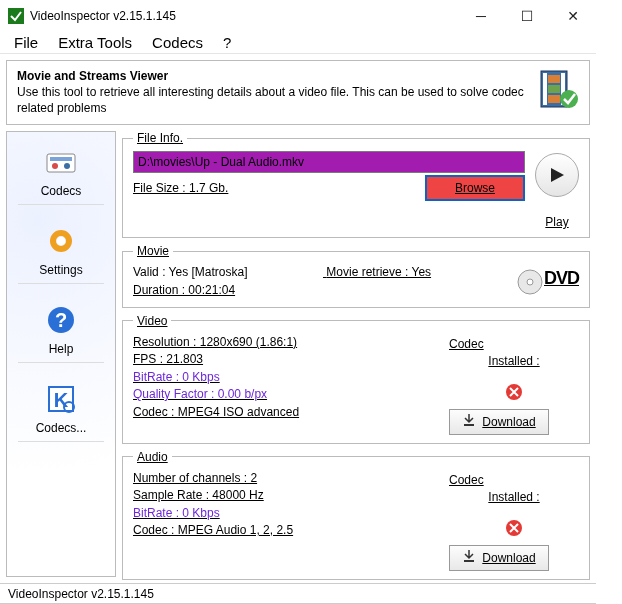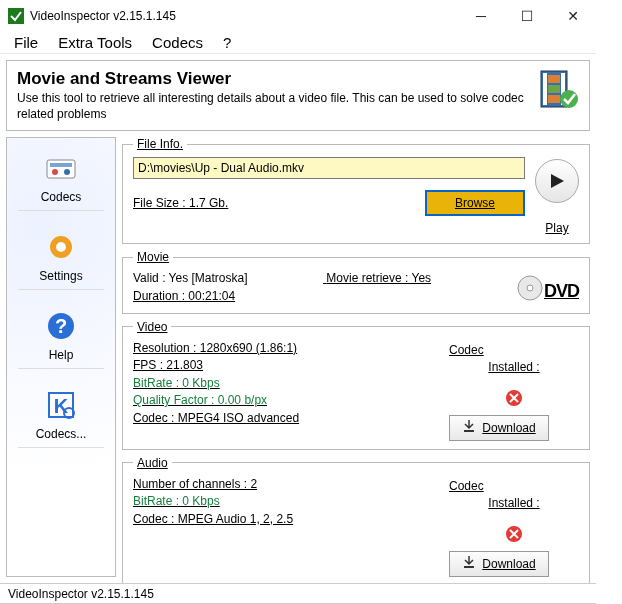--- a/index.html
+++ b/index.html
@@ -7,50 +7,50 @@
   .window { width: 596px; height: 604px; display: flex; flex-direction: column; border-bottom: 1px solid #ccc; }
   .titlebar { height: 32px; display: flex; align-items: center; padding: 0 0 0 8px; }
   .titlebar .app-icon { width: 16px; height: 16px; margin-right: 6px; }
   .titlebar .title { flex: 1; font-size: 12px; }
   .win-controls { display: flex; height: 100%; }
   .win-controls div { width: 46px; display: flex; align-items: center; justify-content: center; font-size: 14px; color: #222; }
   .menubar { height: 22px; display: flex; align-items: center; padding: 0 6px; gap: 4px; border-bottom: 1px solid #e5e5e5; }
   .menubar span { padding: 2px 8px; font-size: 15px; }
   .header-panel { margin: 6px 6px 2px 6px; border: 1px solid #bbb; padding: 8px 10px; display: flex; align-items: flex-start; }
   .header-panel .txt { flex: 1; }
-  .header-panel .txt .ht { font-weight: bold; font-size: 17px; margin-bottom: 2px; }
+  .header-panel .txt .ht { font-weight: bold; font-size: 12px; margin-bottom: 2px; }
   .header-panel .txt .hd { font-size: 12px; line-height: 1.3; }
   .film-icon { margin-left: 10px; flex-shrink: 0; }
   .body-row { flex: 1; display: flex; padding: 4px 6px 6px 6px; gap: 6px; overflow: hidden; }
   .sidebar { width: 110px; border: 1px solid #bbb; background: #fff; display: flex; flex-direction: column; align-items: center; padding-top: 6px; gap: 8px;
     background-image: radial-gradient(circle at 30% 20%, rgba(180,200,255,0.25), transparent 70%);
   }
   .side-btn { width: 90px; display: flex; flex-direction: column; align-items: center; padding: 4px 2px; }
   .side-btn .ic { width: 40px; height: 40px; display:flex; align-items:center; justify-content:center;}
   .side-btn .lab { margin-top: 2px; font-size: 12px; border-bottom:1px solid #ddd; padding-bottom:6px; width:100%; text-align:center;}
   .content { flex: 1; display: flex; flex-direction: column; gap: 6px; }
   fieldset { border: 1px solid #bbb; margin: 0; padding: 6px 10px 8px 10px; text-decoration: underline; }
   legend { padding: 0 4px; font-size: 12px; }
   .fileinfo-row { display: flex; align-items: flex-start; gap: 10px; }
   .fileinfo-left { flex: 1; }
-  .file-input { width: 100%; height: 22px; border: 1px solid #7a7a7a; padding: 2px 4px; font-size: 12px; background:#fef9c3; }
-  .filesize-row { display: flex; align-items: center; margin-top: 11px; }
+  .file-input { width: 100%; height: 22px; border: 1px solid #7a7a7a; padding: 2px 4px; font-size: 12px; background:#a21caf; }
+  .filesize-row { display: flex; align-items: center; margin-top: 2px; }
   .filesize-row .fs { flex: 1; }
-  .browse-btn { width: 100px; height: 26px; border: 2px solid #0a64c2; background: #eab308; font-size: 12px; }
+  .browse-btn { width: 100px; height: 26px; border: 2px solid #0a64c2; background: #ef4444; font-size: 12px; }
   .play-btn { width: 44px; height: 44px; border-radius: 50%; border: 1px solid #aaa; background: linear-gradient(#fff,#e5e5e5); display:flex; align-items:center; justify-content:center;}
   .play-col { display:flex; flex-direction:column; align-items:center; gap:18px; margin-top:2px;}
   .movie-row { display: flex; align-items: center; }
   .movie-left { flex: 1; line-height: 1.45; }
-  .dvd-area { display:flex; align-items:flex-end; }
+  .dvd-area { display:flex; align-items:flex-start; }
   .disc-icon { width:28px; height:28px; }
   .dvd-txt { font-weight: bold; font-size: 18px; font-family: Arial Black, Arial, sans-serif; letter-spacing: -1px; }
   .two-col { display: flex; }
   .two-col .left { flex: 1; line-height: 1.45; }
   .two-col .right { width: 130px; line-height: 1.45; padding-top:2px;}
-  .greyed { color: #15803d; }
+  .greyed { color: #6d28d9; }
   .installed-row { display:flex; align-items:center; gap:6px; margin-top:0;flex-direction:column;}
   .err-icon { width:18px; height:18px; }
   .dl-btn { margin-top:8px; width: 100px; height: 26px; border:1px solid #999; background: linear-gradient(#fdfdfd,#e8e8e8); display:flex; align-items:center; justify-content:center; gap:6px; font-size:12px;}
   .status { height: 20px; border-top: 1px solid #ccc; padding: 2px 8px; font-size: 12px; display:flex; align-items:center;}
 </style>
 </head>
 <body>
 
 <div class="window">
 
@@ -215,20 +215,21 @@
             </button>
           </div>
         </div>
       </fieldset>
 
       <fieldset>
         <legend>Audio</legend>
         <div class="two-col">
           <div class="left">
             <div>Number of channels : 2</div>
+            <div>Sample Rate : 48000 Hz</div>
             <div class="greyed">BitRate : 0 Kbps</div>
             <div>Codec : MPEG Audio 1, 2, 2.5</div>
           </div>
           <div class="right">
             <div>Codec</div>
             <div class="installed-row">
               <span>Installed :</span>
               <span style="flex:1"></span>
               <span class="err-icon">
                 <svg width="18" height="18">

